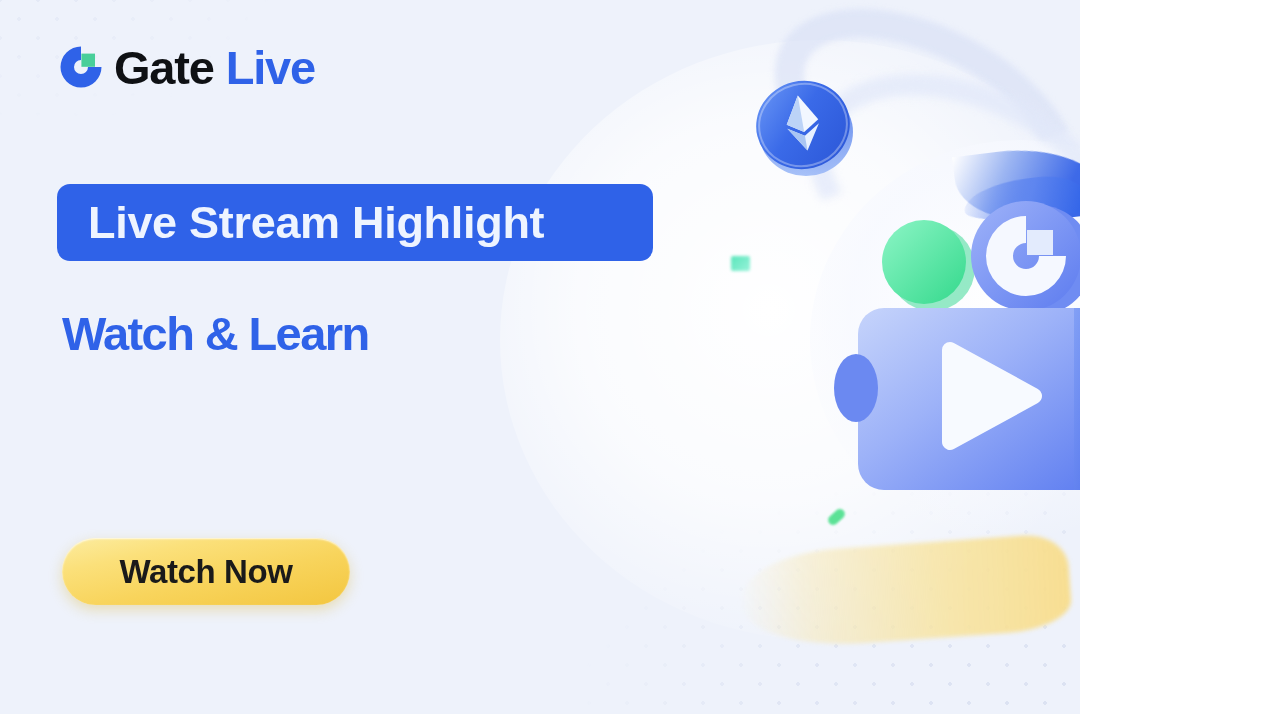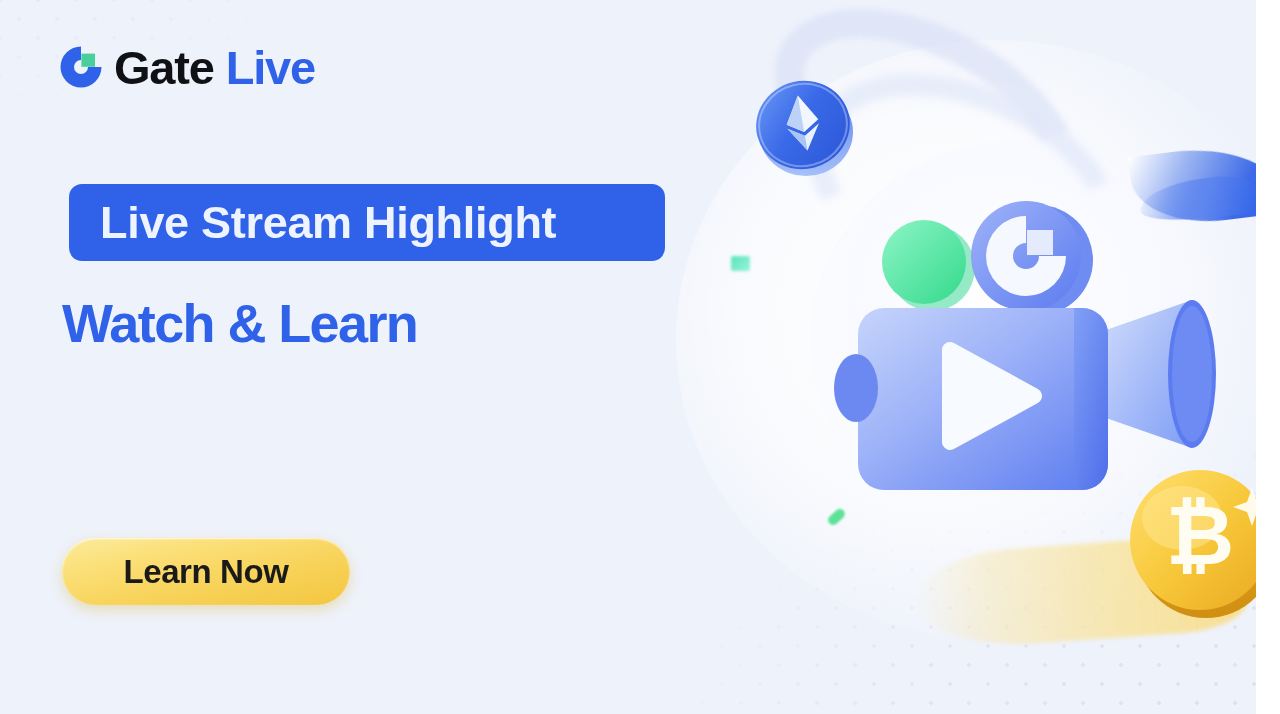--- a/index.html
+++ b/index.html
@@ -4,21 +4,21 @@
 <title>Gate Live Banner</title>
 <style>
   * { margin:0; padding:0; box-sizing:border-box; }
   html,body {
     width:1280px; height:714px;
     font-family:"Liberation Sans", sans-serif;
     overflow:hidden;
   }
   .banner{
     position:relative;
-    width:1256px; height:714px;
+    width:1080px; height:714px;
     background:#eef2fb;
     overflow:hidden;
   }
 
   
   .dots{
     position:absolute; inset:0;
     background-image:
       radial-gradient(rgba(205,213,235,.55) 1.6px, transparent 1.7px),
       radial-gradient(rgba(205,213,235,.55) 1.6px, transparent 1.7px);
@@ -122,28 +122,27 @@
   .badge{
     position:absolute; left:57px; top:184px;
     min-width:596px; height:77px;
     background:#2f62e8;
     border-radius:13px;
     display:flex; align-items:center;
     padding:0 31px;
     color:#eef4ff;
     font-size:45px; font-weight:600; letter-spacing:-.3px;
     white-space:nowrap;
-    margin-left:12px;
   }
 
   
   .headline{
-    position:absolute; left:62px; top:290px;
+    position:absolute; left:62px; top:305px;
     color:#2f62e8;
-    font-size:54px; font-weight:800; line-height:1.24;
+    font-size:47px; font-weight:800; line-height:1.24;
     letter-spacing:-1.6px;
     white-space:nowrap;
   }
   .headline .l2{ display:block; }
 
   
   .cta{
     position:absolute; left:62px; top:538px;
     width:288px; height:67px;
     border:0; cursor:pointer;
@@ -192,21 +191,21 @@
 
   <div class="badge">
     <span>Live Stream Highlight</span>
   </div>
 
   <h1 class="headline">
     <span class="l1">Watch &amp; Learn</span>
   </h1>
 
   <button class="cta">
-    <span>Learn Now</span>
+    <span>Watch Now</span>
   </button>
 
   <div class="illus">
 
     <svg class="eth" viewBox="0 0 112 112">
       <defs>
         <linearGradient id="ethFace" x1="0" y1="0" x2="1" y2="1">
           <stop offset="0" stop-color="#6f9bf7"></stop>
           <stop offset="45%" stop-color="#3a6ae8"></stop>
           <stop offset="100%" stop-color="#2a55d6"></stop>

